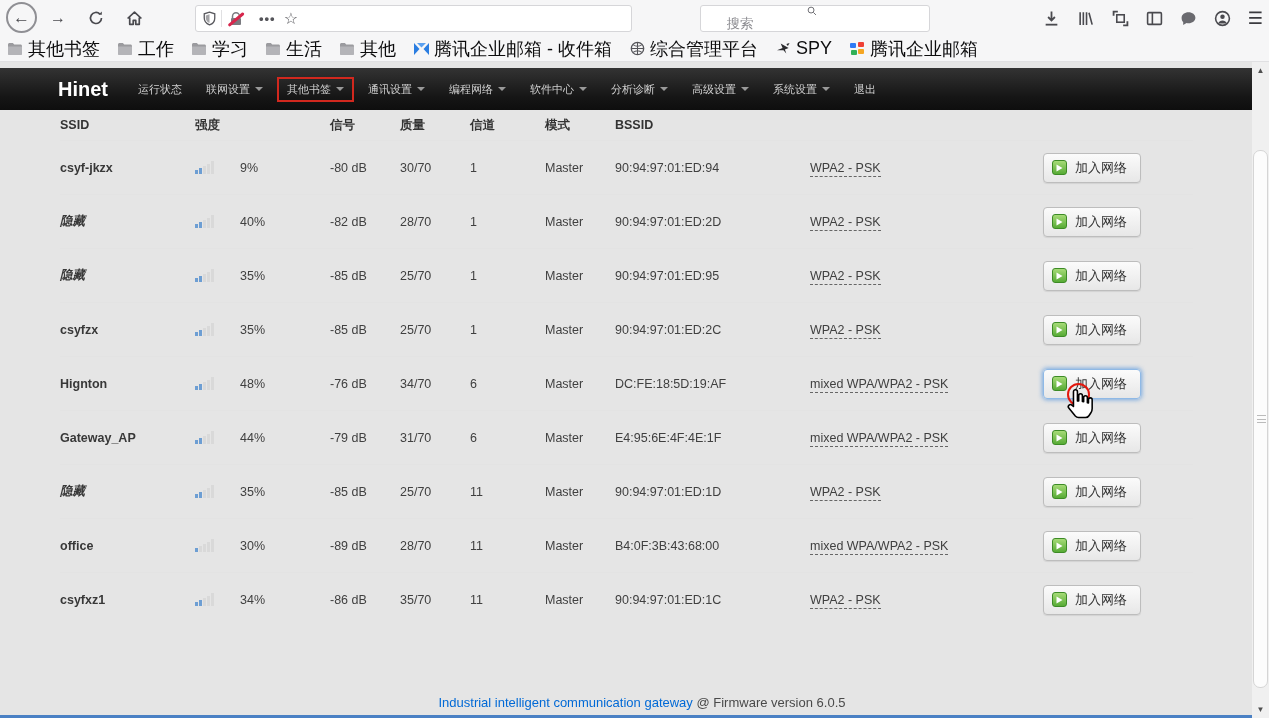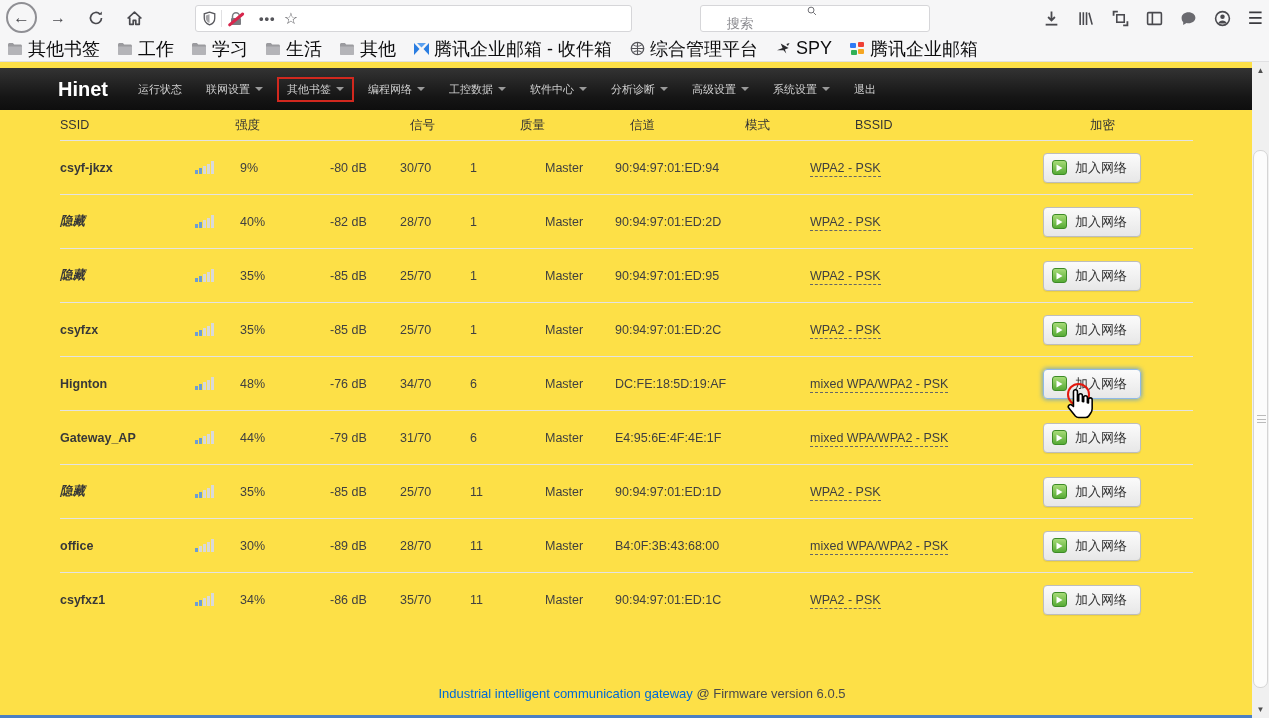--- a/index.html
+++ b/index.html
@@ -42,57 +42,57 @@
 
   
   .bookmarks { height:26px; background:#f6f6f7; border-bottom:1px solid #e0e0e2;
     display:flex; align-items:center; padding:0 7px; gap:17px; }
   .bm-item { display:flex; align-items:center; gap:5px; font-size:18px; color:#0c0c0d;
     white-space:nowrap; }
   .bm-icon { width:16px; height:16px; display:flex; align-items:center; justify-content:center; }
 
   
   .page { position:absolute; left:0; top:62px; width:1252px; height:656px;
-    background:#fde047; overflow:hidden; }
+    background:#e5e5e5; overflow:hidden; }
 
   .navbar { position:absolute; left:0; top:6px; width:100%; height:42px;
     background:linear-gradient(180deg,#333333,#151515 70%,#0e0e0e);
     display:flex; align-items:center; }
   .brand { color:#ffffff; font-size:20px; font-weight:bold; margin:0 18px 0 58px; }
   .nav-item { color:#cfcfcf; font-size:11px; padding:5px 12px; display:flex;
     align-items:center; gap:5px; white-space:nowrap; cursor:default; }
   .nav-item .caret { width:0; height:0; border-left:4px solid transparent;
     border-right:4px solid transparent; border-top:4px solid #999; }
   .nav-item.highlight { border:2px solid #d2281e; padding:3px 8px; margin:0 2px; }
 
   
   .wifi-table { position:absolute; left:60px; top:48px; width:1133px; font-size:12.5px; color:#404040; }
   .thead, .trow { display:grid;
     grid-template-columns:135px 135px 70px 70px 75px 70px 195px 233px 150px;
     align-items:center; }
-  .thead { height:30px; font-weight:normal; color:#333;gap:40px; }
+  .thead { height:30px; font-weight:bold; color:#333; }
   .trow { height:54px; border-top:1px solid #e3e3e3; }
   .ssid { font-weight:bold; color:#383838; }
   .ssid.hidden-ssid { font-style:italic; }
   .strength-cell { display:flex; align-items:center; }
   .sig-icon { width:45px; display:flex; align-items:flex-end; gap:1px; height:13px; }
   .sig-icon i { display:block; width:3px; background:#d9d9d9; border:0; }
   .sig-icon i.on { background:#6d9ed3; }
   .enc { border-bottom:1px dashed #666; padding-bottom:1px; color:#404040; }
   .join-btn { grid-column:9; justify-self:start; display:inline-flex; align-items:center;
     gap:8px; padding:5px 13px 5px 8px; border:1px solid #bdbdbd; border-radius:4px;
     background:linear-gradient(180deg,#fbfbfb,#e7e7e7); box-shadow:0 1px 1px rgba(0,0,0,.08);
     font-size:13px; color:#333; cursor:pointer; }
   .join-btn .play { width:15px; height:15px; border-radius:3px; border:1px solid #3d8b26;
     background:linear-gradient(180deg,#a6db77,#57ab35); display:flex; align-items:center;
     justify-content:center; }
   .join-btn.focused { border-color:#8fb9e6; box-shadow:0 0 4px 1px rgba(88,151,221,.75); }
 
   
-  .footer { position:absolute; left:0; bottom:17px; width:100%; text-align:center;
+  .footer { position:absolute; left:0; bottom:8px; width:100%; text-align:center;
     font-size:13px; color:#4a4a4a;padding-left:32px; }
   .footer a { color:#0069d6; text-decoration:none; }
   .bottom-line { position:absolute; left:0; bottom:0; width:100%; height:3px; background:#4a80c4; }
 
   
   .scrollbar { position:absolute; right:0; top:62px; width:17px; height:656px;
     background:#f0f0f0; }
   .sb-arrow { position:absolute; left:0; width:17px; height:15px; display:flex;
     align-items:center; justify-content:center; font-size:8px; color:#4f4f4f; }
   .sb-up { top:1px; } .sb-down { bottom:1px; }
@@ -286,26 +286,26 @@
     <span class="nav-label">联网设置</span>
   <span class="caret"></span>
       </span>
 
   <span class="nav-item highlight">
     <span class="nav-label">其他书签</span>
   <span class="caret"></span>
       </span>
 
   <span class="nav-item">
+    <span class="nav-label">通讯设置</span>
+  <span class="caret"></span>
+      </span>
+
+  <span class="nav-item">
     <span class="nav-label">编程网络</span>
-  <span class="caret"></span>
-      </span>
-
-  <span class="nav-item">
-    <span class="nav-label">工控数据</span>
   <span class="caret"></span>
       </span>
 
   <span class="nav-item">
     <span class="nav-label">软件中心</span>
   <span class="caret"></span>
       </span>
 
   <span class="nav-item">
     <span class="nav-label">分析诊断</span>
@@ -329,21 +329,20 @@
 
   <div class="wifi-table">
     <div class="thead">
       <span>SSID</span>
       <span>强度</span>
       <span>信号</span>
       <span>质量</span>
       <span>信道</span>
       <span>模式</span>
       <span>BSSID</span>
-      <span>加密</span>
       <span></span>
     </div>
     <div>
   <div class="trow">
     <span class="ssid">csyf-jkzx</span>
     <span class="strength-cell">
       <span class="sig-icon">
               <i class="on" style="height: 4px;"></i>
               <i class="on" style="height: 6px;"></i>
               <i style="height: 8px;"></i>

